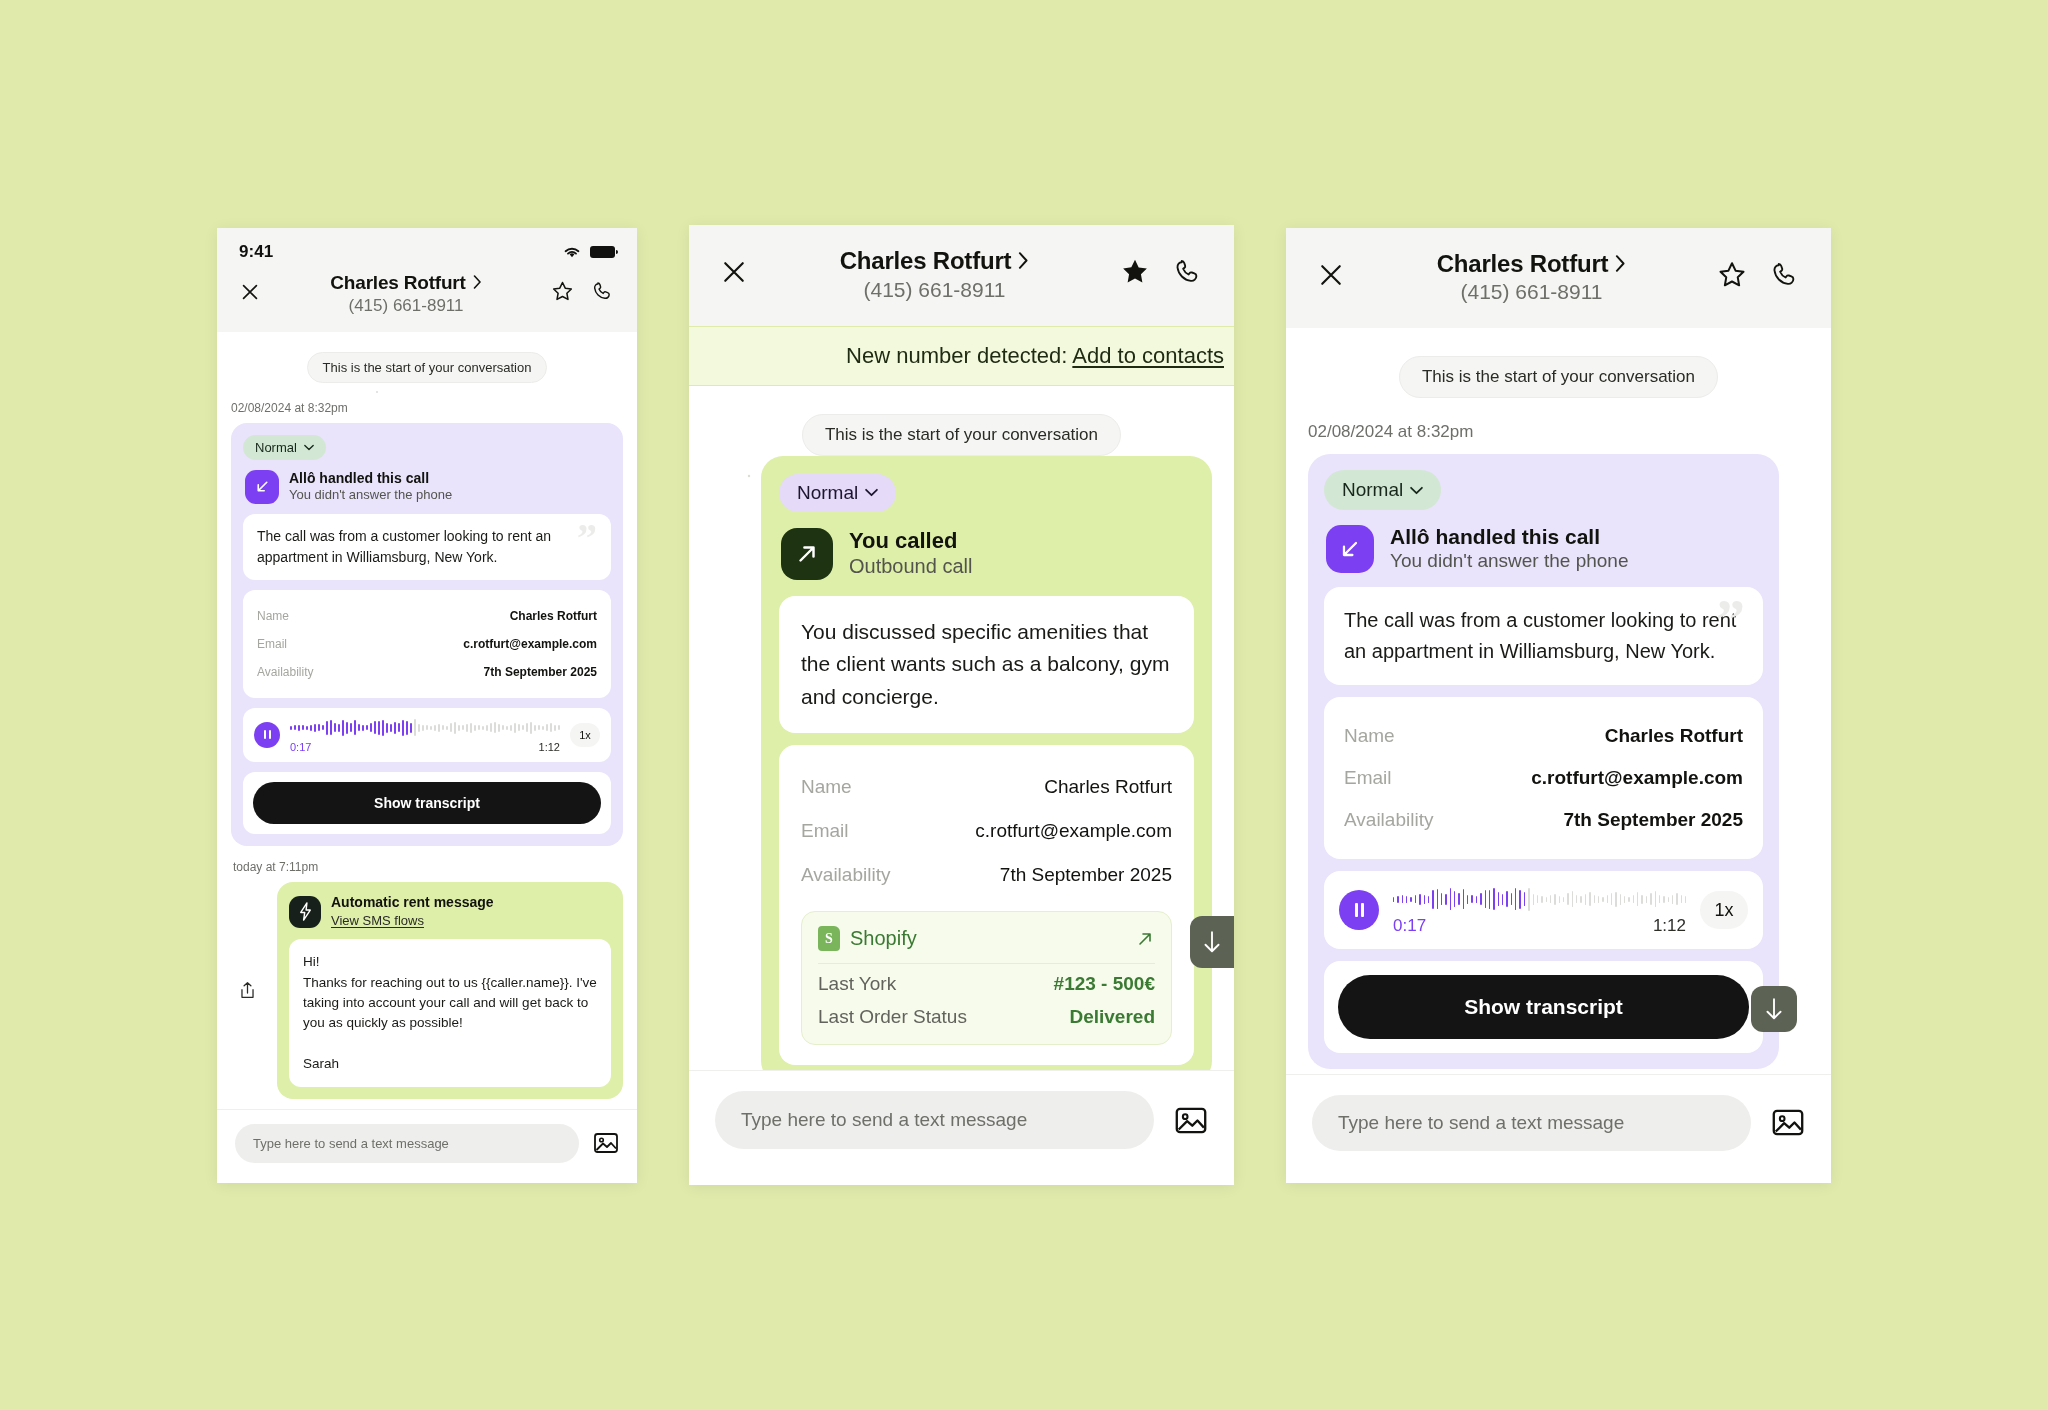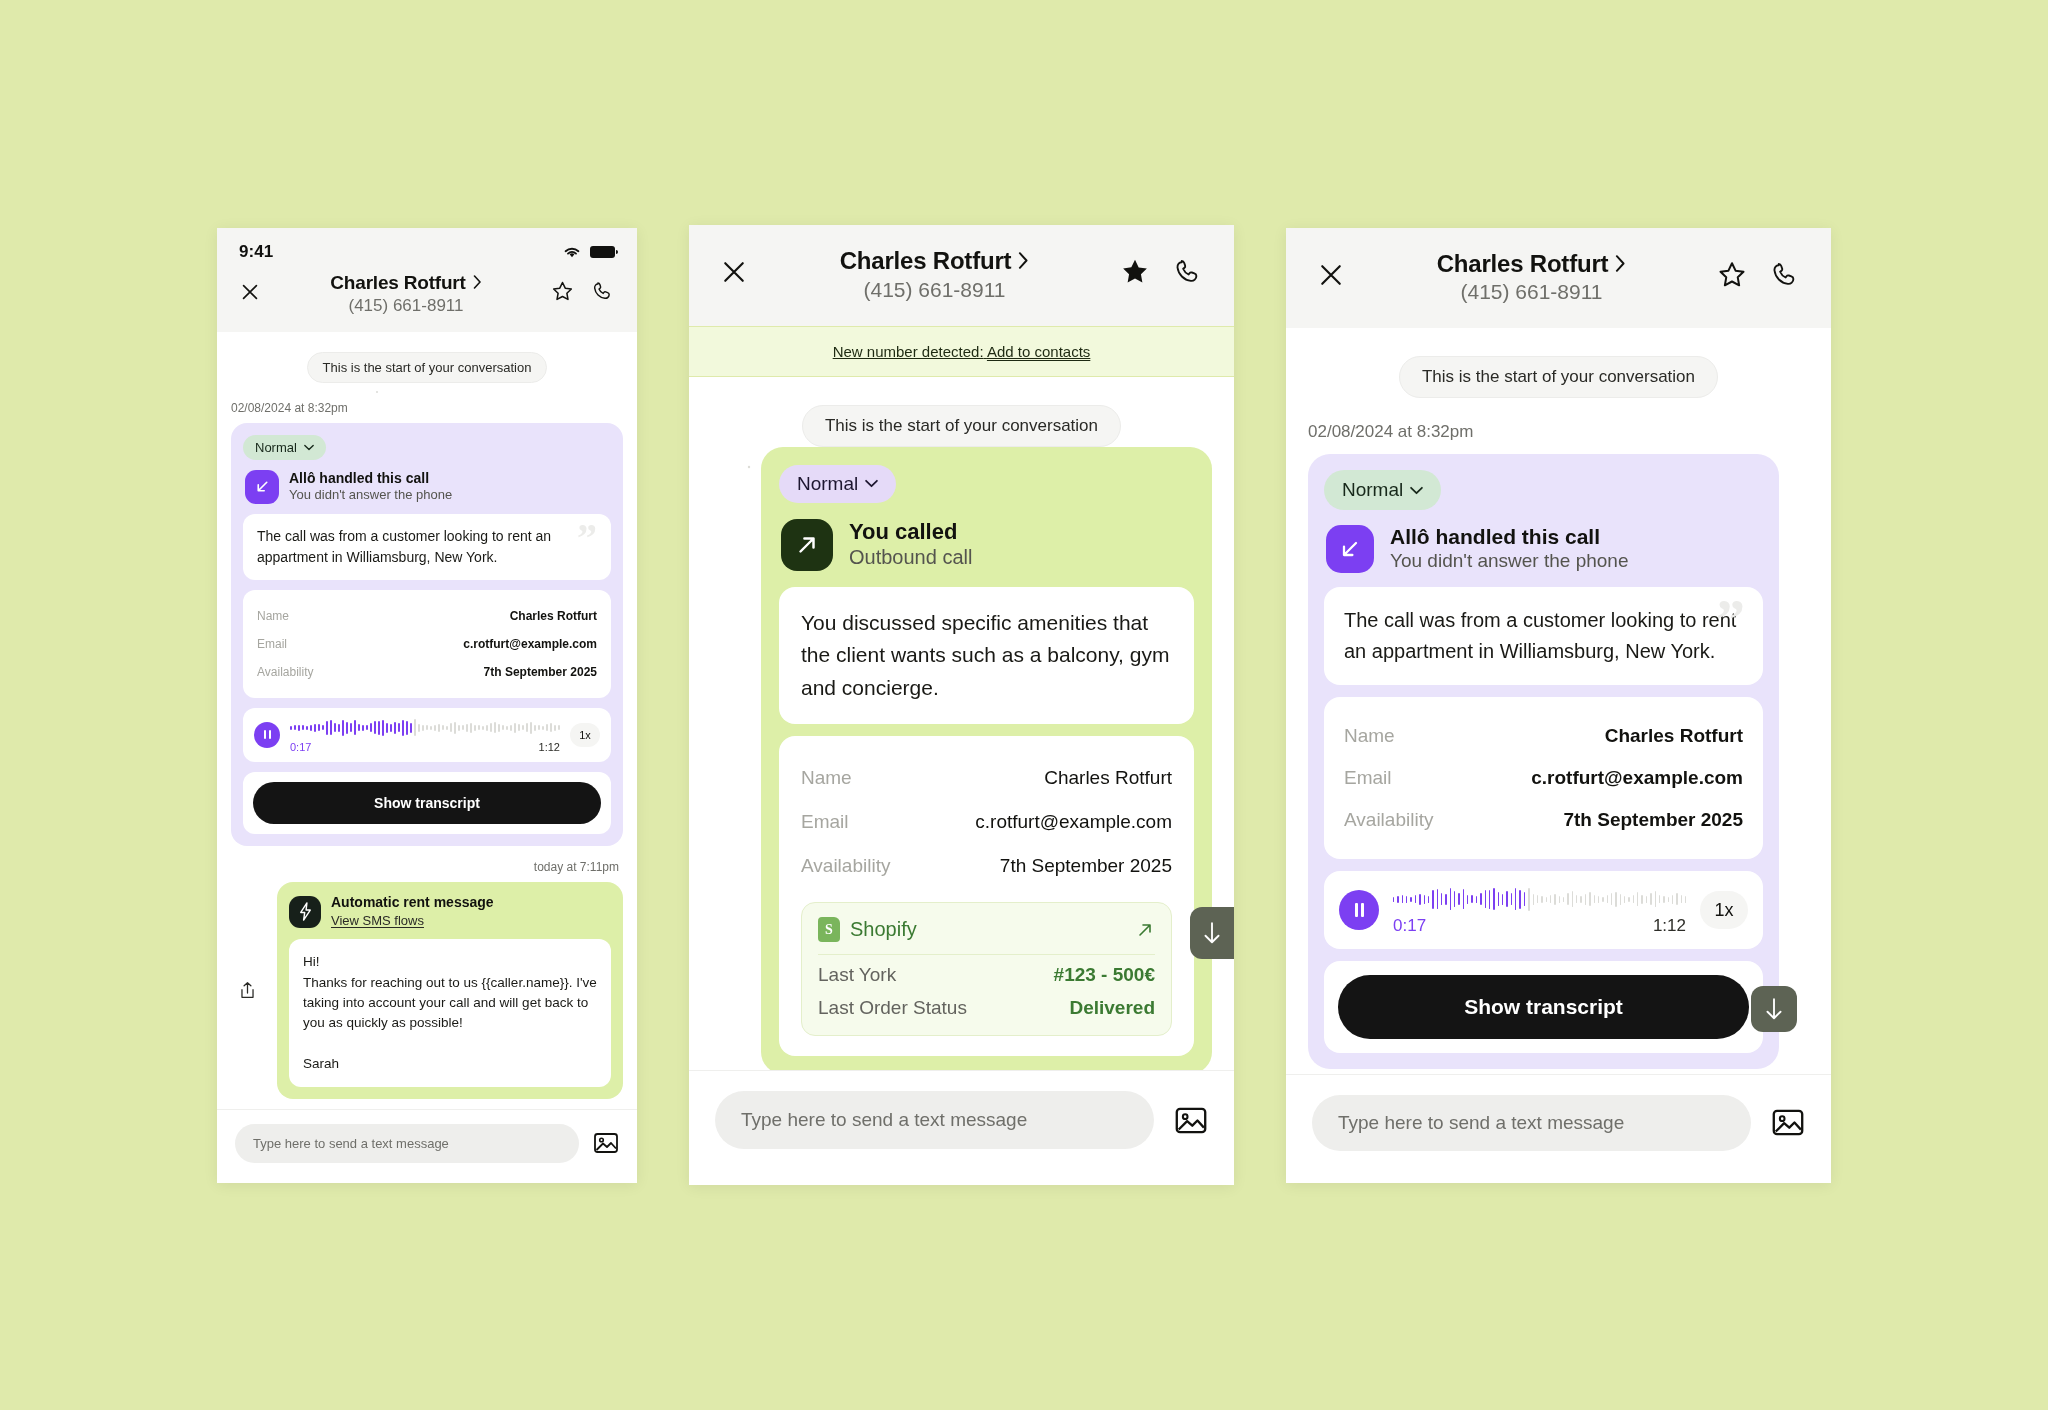--- a/index.html
+++ b/index.html
@@ -70,26 +70,25 @@
   .p2 .hdr-phone, .p3 .hdr-phone { font-size: 21px; }
   .hdr-actions { display: flex; align-items: center; }
   .p1 .hdr-actions { gap: 18px; }
   .p2 .hdr-actions, .p3 .hdr-actions { gap: 24px; }
 
   
   .banner {
     background: #f2f9dc;
     border-top: 1px solid #dfeaab;
     border-bottom: 1px solid #dfeaab;
-    text-align: center;
+    text-align: right;
     color: #1e2a12;
-    font-size: 15px;
+    font-size: 22px;
     padding: 16px 10px;
     flex: none;
-    text-decoration: underline;
   }
   .banner a { color: #1e2a12; text-decoration: underline; text-underline-offset: 3px; }
 
   
   .body {
     position: relative; flex: 1; overflow: hidden; background: #fff;
   }
   .speckle { position: absolute; inset: 0; pointer-events: none; opacity: .5; }
   .content { position: relative; height: 100%; }
 
@@ -467,21 +466,21 @@
               </div>
               <div class="speed">1x</div>
             </div>
             <div class="whitecard" style="margin-top:10px; padding:10px">
               <button class="darkbtn">Show transcript</button>
             </div>
           </div>
 
         </div>
 
-        <div class="timestamp" style="text-align:right; padding:14px 18px 8px 16px">today at 7:11pm</div>
+        <div class="timestamp" style="padding:14px 18px 8px 16px">today at 7:11pm</div>
 
         <div style="display:flex; align-items:center">
           <div style="width:60px; display:flex; justify-content:center">
             <svg width="17" height="19" viewBox="0 0 20 22" class="shareicon">
               <path d="M10 14 L10 2 M6 5.5 L10 1.8 L14 5.5" stroke="#2a2a26" stroke-width="1.5" fill="none" stroke-linecap="round" stroke-linejoin="round"></path>
               <path d="M3.5 10 L3.5 19 L16.5 19 L16.5 10" stroke="#2a2a26" stroke-width="1.5" fill="none" stroke-linecap="round" stroke-linejoin="round"></path>
             </svg>
           </div>
           <div class="smscard" style="flex:1; margin-left:0">
             <div class="smshead">

